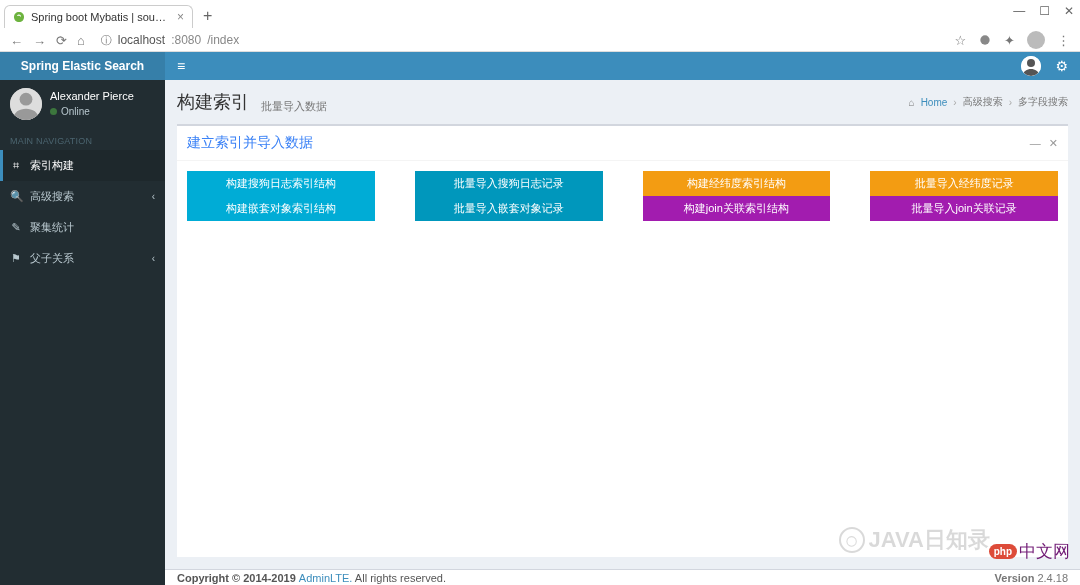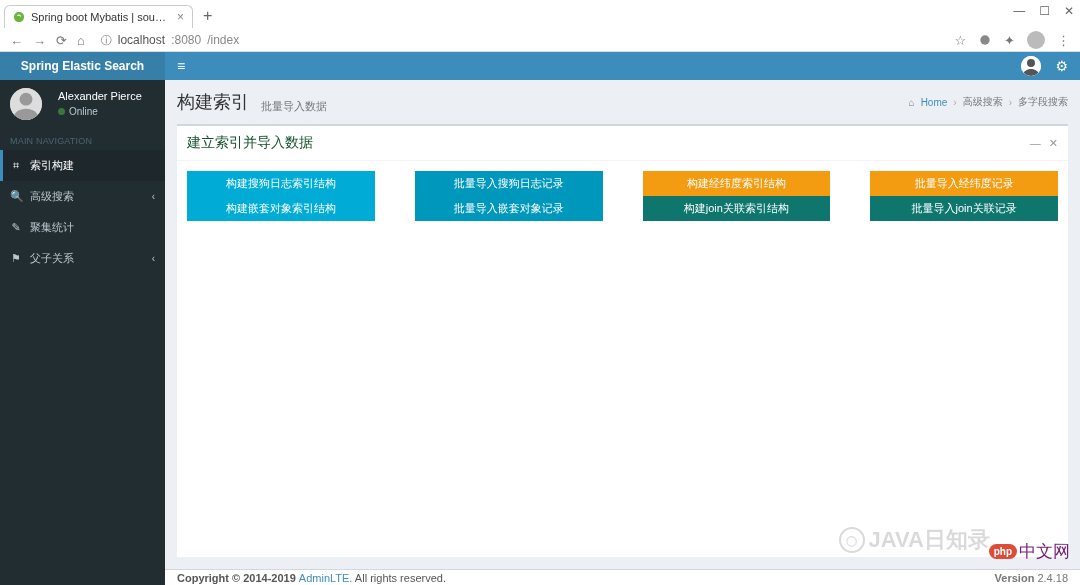--- a/index.html
+++ b/index.html
@@ -21,21 +21,21 @@
 .url-text { color: #555; }
 .url-path { color: #888; }
 .right-icons { display: flex; gap: 12px; align-items: center; color: #777; font-size: 13px; }
 .ext-icon { width: 14px; height: 14px; }
 .profile-circle { width: 18px; height: 18px; border-radius: 50%; background: #bbb; }
 
 
 .app { display: flex; height: 533px; border-radius: 25px; }
 .sidebar { width: 165px; background: #222d32; color: #b8c7ce; display: flex; flex-direction: column; }
 .brand { height: 28px; background: #367fa9; color: #fff; display: flex; align-items: center; justify-content: center; font-size: 12px; font-weight: bold; }
-.user-panel { display: flex; align-items: center; gap: 16px; padding: 8px 10px; }
+.user-panel { display: flex; align-items: center; gap: 8px; padding: 8px 10px; }
 .avatar { width: 32px; height: 32px; border-radius: 50%; background: #aaa; display: inline-block; overflow: hidden; }
 .avatar svg { width: 100%; height: 100%; }
 .user-info { font-size: 11px; line-height: 1.4; }
 .user-name { color: #fff; }
 .user-status { display: flex; align-items: center; gap: 4px; color: #b8c7ce; font-size: 10px; }
 .status-dot { width: 7px; height: 7px; border-radius: 50%; background: #3c763d; display: inline-block; }
 .nav-header { font-size: 9px; color: #4b646f; padding: 8px 10px 4px; text-transform: uppercase; letter-spacing: 0.2px; }
 .nav-item { display: flex; align-items: center; gap: 8px; padding: 8px 10px; font-size: 11px; cursor: pointer; }
 .nav-item.active { background: #1e282c; color: #fff; border-left: 3px solid #3c8dbc; padding-left: 7px; }
 .nav-item .chev { margin-left: auto; font-size: 10px; color: #b8c7ce; }
@@ -52,29 +52,29 @@
 .ch-left { display: flex; align-items: flex-end; gap: 12px; }
 .page-title { font-size: 18px; color: #333; font-weight: 400; }
 .page-subtitle { font-size: 11px; color: #777; }
 .breadcrumb { font-size: 10px; color: #777; display: flex; gap: 6px; align-items: center; }
 .breadcrumb a { color: #3c8dbc; font-size: 10px; }
 .bc-sep { color: #aaa; }
 
 .content { flex: 1; padding: 0 12px 12px; display: flex; flex-direction: column; }
 .box { background: #fff; border-top: 2px solid #d2d6de; flex: 1; display: flex; flex-direction: column; }
 .box-header { display: flex; align-items: center; padding: 8px 10px; border-bottom: 1px solid #f4f4f4; }
-.box-title { font-size: 14px; color: #14532d; }
+.box-title { font-size: 14px; color: #3b82f6; }
 .box-tools { margin-left: auto; display: flex; gap: 8px; color: #999; font-size: 11px; }
 .box-body { padding: 10px; flex: 1; }
 .btn-row { display: flex; width: 100%; min-height: 24px; gap: 40px; }
 .btn { flex: 1; color: #fff; font-size: 11px; text-align: center; padding: 5px 4px; border: none; cursor: pointer; }
 .btn-blue { background: #00acd6; }
 .btn-blue-solid { background: #0097bc; }
 .btn-orange { background: #f39c12; }
-.btn-red { background: #0f766e; }
+.btn-red { background: #a21caf; }
 
 .footer { height: 16px; background: #fff; border-top: 1px solid #d2d6de; display: flex; align-items: center; padding: 0 12px; font-size: 11px; color: #555; }
 .footer-right { margin-left: auto; color: #777; }
 .footer b { font-weight: bold; }
 .footer a { color: #3c8dbc; text-decoration: none; }
 
 
 .wm1 { position: absolute; right: 90px; bottom: 30px; color: rgba(0,0,0,0.15); font-size: 22px; font-weight: bold; display: flex; align-items: center; gap: 4px; pointer-events: none; }
 .wm-circle { width: 26px; height: 26px; border: 2px solid rgba(0,0,0,0.15); border-radius: 50%; display: flex; align-items: center; justify-content: center; font-size: 10px; }
 .wm2 { position: absolute; right: 10px; bottom: 22px; pointer-events: none; text-align: right; }

